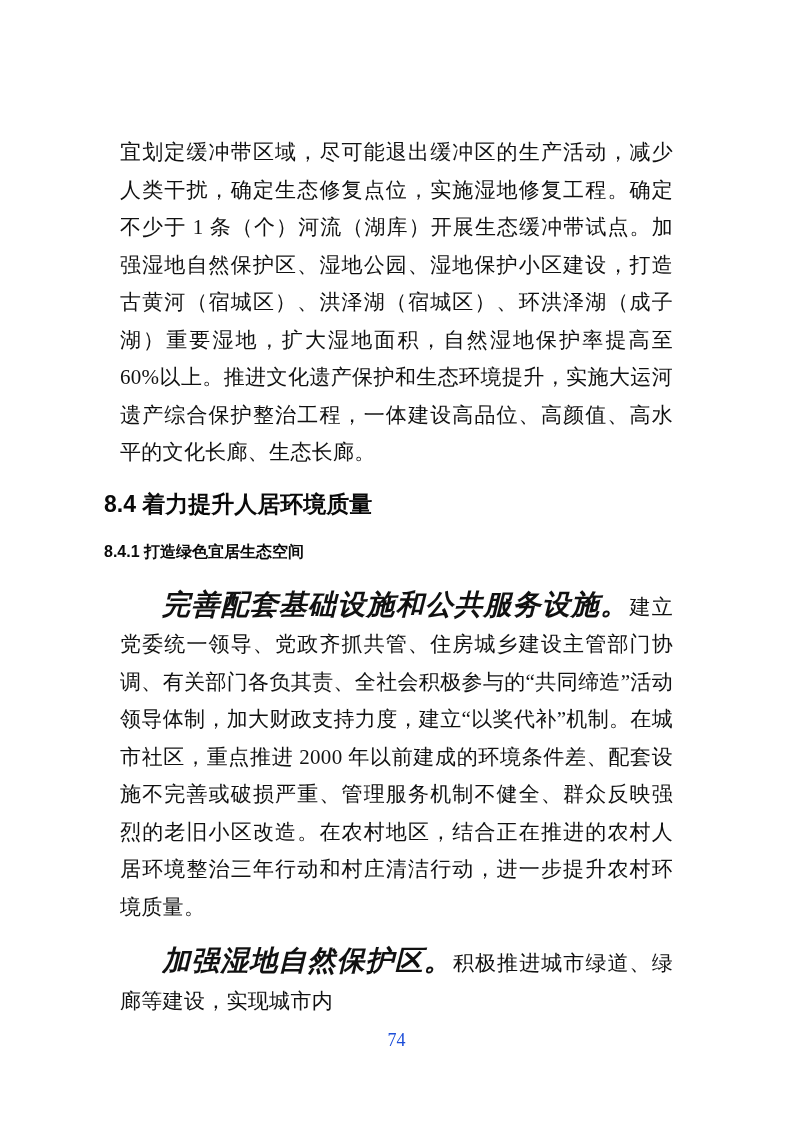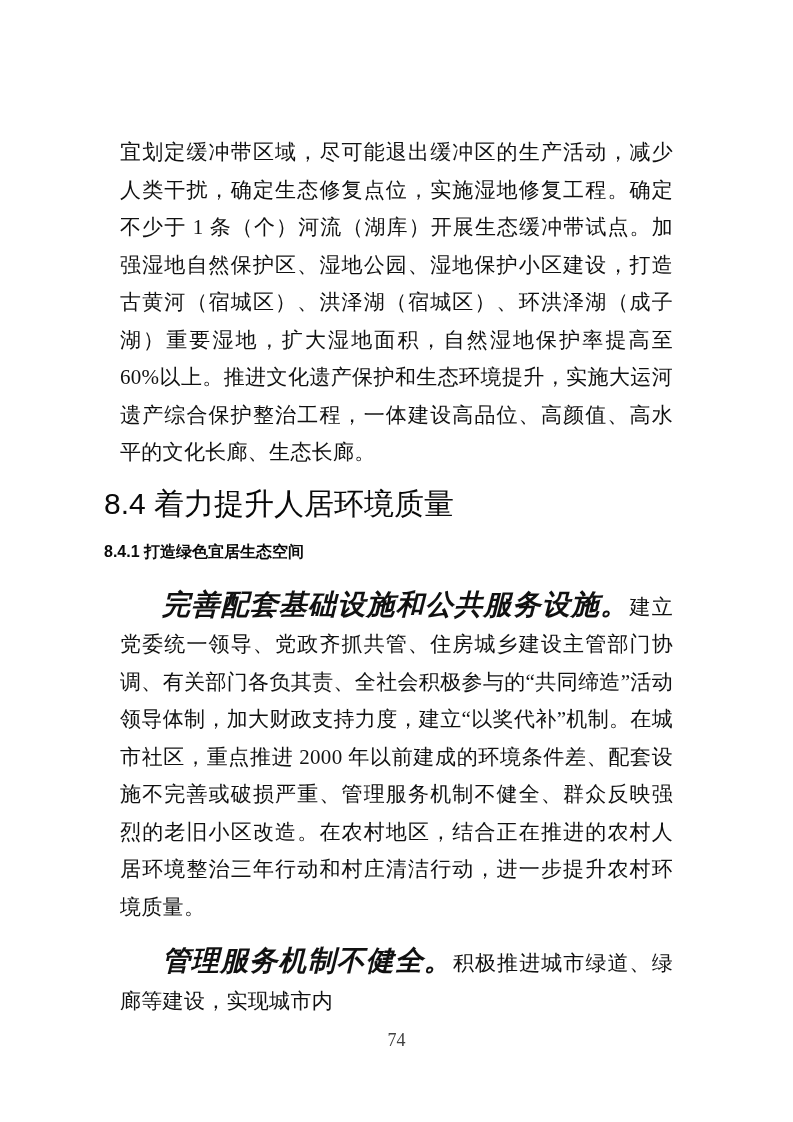--- a/index.html
+++ b/index.html
@@ -35,58 +35,58 @@
     text-indent: 2em;
   }
   .para .lead {
     font-weight: bold;
     font-family: "Liberation Sans", "DejaVu Sans", sans-serif;
     font-size: 28px;
     font-style: italic;
   }
   h2.sec {
     margin: 5px 0 0 0;
-    font-size: 30px;
+    font-size: 23px;
     line-height: 32px;
-    font-weight: normal;
+    font-weight: bold;
     font-family: "Liberation Sans", "DejaVu Sans", sans-serif;
     color: #0a0a0a;
   }
   h3.subsec {
     margin: 17px 0 19px 0;
     font-size: 16px;
     line-height: 30px;
     font-weight: bold;
     font-family: "Liberation Sans", "DejaVu Sans", sans-serif;
     color: #0a0a0a;
   }
   .footer {
     position: absolute;
     left: 0;
     right: 0;
     top: 1028px;
     text-align: center;
     font-size: 18px;
     line-height: 24px;
-    color: #404040;
+    color: #1d4ed8;
   }
 </style>
 </head>
 <body>
 
 <div class="page">
   <div class="content">
 
     <p class="para"><span>宜划定缓冲带区域，尽可能退出缓冲区的生产活动，减少人类干扰，确定生态修复点位，实施湿地修复工程。确定不少于 1 条（个）河流（湖库）开展生态缓冲带试点。加强湿地自然保护区、湿地公园、湿地保护小区建设，打造古黄河（宿城区）、洪泽湖（宿城区）、环洪泽湖（成子湖）重要湿地，扩大湿地面积，自然湿地保护率提高至 60%以上。推进文化遗产保护和生态环境提升，实施大运河遗产综合保护整治工程，一体建设高品位、高颜值、高水平的文化长廊、生态长廊。</span></p>
 
     <h2 class="sec">8.4 着力提升人居环境质量</h2>
 
     <h3 class="subsec">8.4.1 打造绿色宜居生态空间</h3>
 
     <p class="para indent"><span class="lead">完善配套基础设施和公共服务设施。</span><span>建立党委统一领导、党政齐抓共管、住房城乡建设主管部门协调、有关部门各负其责、全社会积极参与的“共同缔造”活动领导体制，加大财政支持力度，建立“以奖代补”机制。在城市社区，重点推进 2000 年以前建成的环境条件差、配套设施不完善或破损严重、管理服务机制不健全、群众反映强烈的老旧小区改造。在农村地区，结合正在推进的农村人居环境整治三年行动和村庄清洁行动，进一步提升农村环境质量。</span></p>
 
 
-    <p class="para indent"><span class="lead">管理服务机制不健全。</span><span>积极推进城市绿道、绿廊等建设，实现城市内</span></p>
+    <p class="para indent"><span class="lead">加强湿地自然保护区。</span><span>积极推进城市绿道、绿廊等建设，实现城市内</span></p>
 
   </div>
 
   <div class="footer"><span>74</span></div>
 </div>
 
 </body></html>

